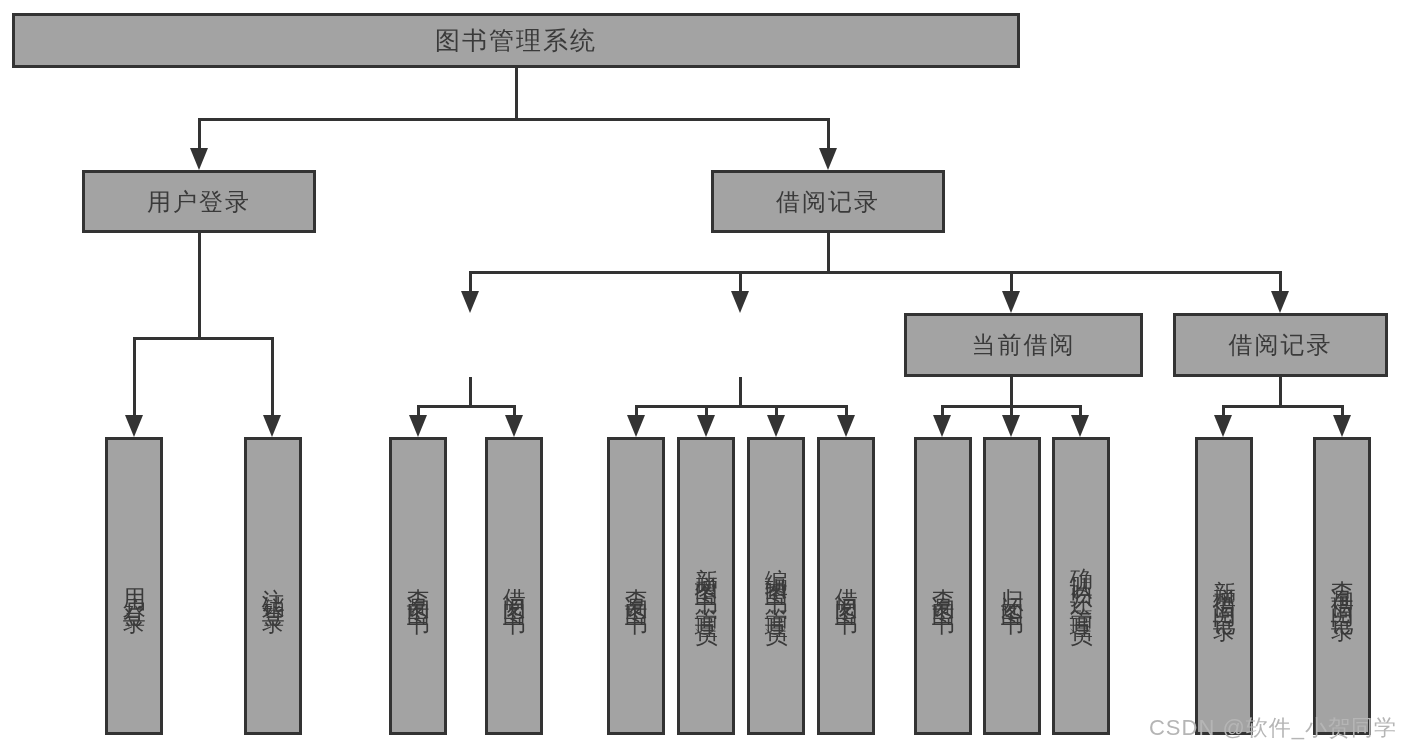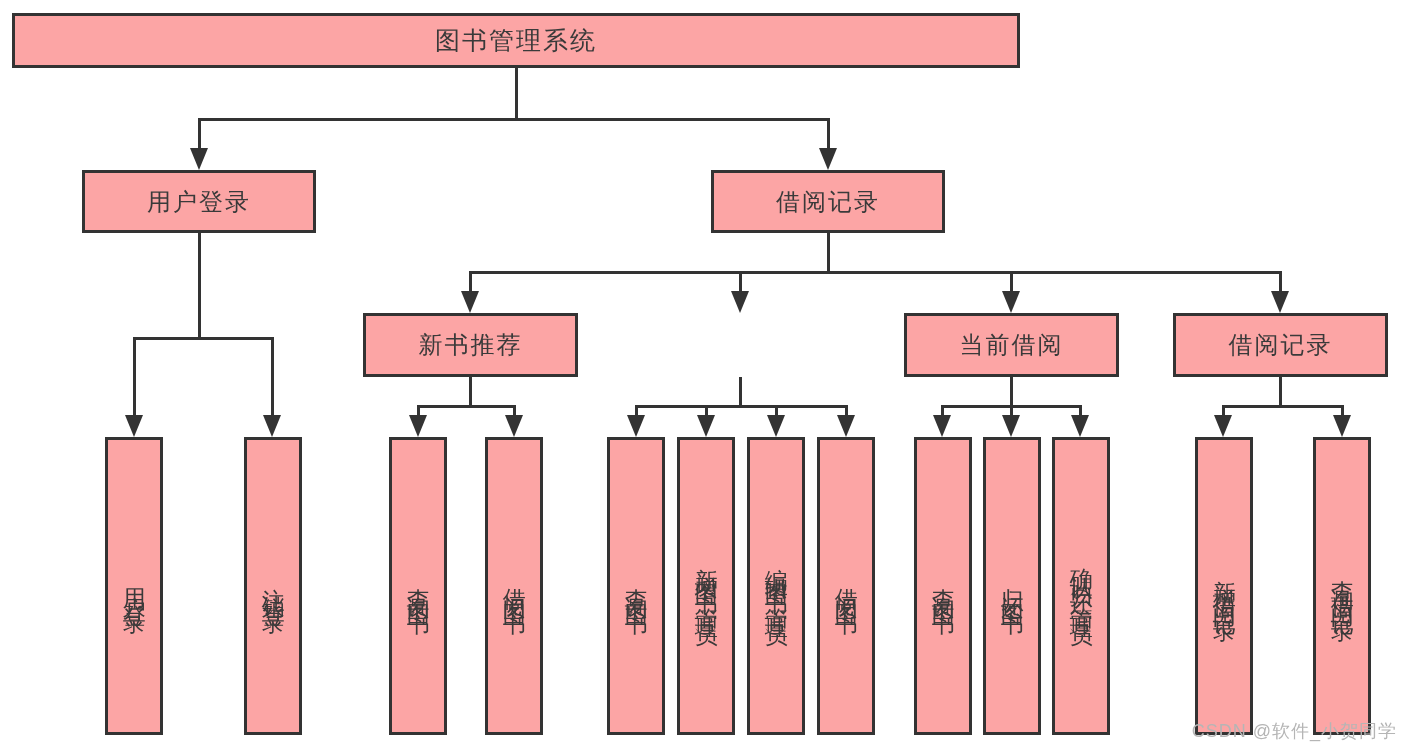--- a/index.html
+++ b/index.html
@@ -8,21 +8,21 @@
     width: 1405px;
     height: 747px;
     background: #ffffff;
     font-family: "Liberation Sans", "DejaVu Sans", sans-serif;
     overflow: hidden;
   }
   .box {
     position: absolute;
     box-sizing: border-box;
     border: 3px solid #333333;
-    background: #fca5a5;
+    background: #a3a3a3;
     display: flex;
     align-items: center;
     justify-content: center;
     color: #3a3a3a;
     font-size: 24px;
     letter-spacing: 2px;
     text-align: center;
   }
   .rootbox { font-size: 25px; }
   .vbox {
@@ -38,21 +38,21 @@
     position: absolute;
     width: 0; height: 0;
     border-left: 9px solid transparent;
     border-right: 9px solid transparent;
     border-top: 22px solid #333333;
   }
   .watermark {
     position: absolute;
     right: 8px;
     bottom: 4px;
-    font-size: 18px;
+    font-size: 22px;
     color: #b5b5b5;
     letter-spacing: 1px;
     z-index: 5;
     white-space: nowrap;
   }
 </style>
 </head>
 <body>
 
 <div id="canvas">
@@ -86,24 +86,21 @@
   <div class="hl" style="left:469px; top:271px; width:812px;"></div>
   <div class="vl" style="left:469px; top:271px; height:22px;"></div>
   <div class="ar" style="left:461px; top:291px;"></div>
   <div class="vl" style="left:739px; top:271px; height:22px;"></div>
   <div class="ar" style="left:731px; top:291px;"></div>
   <div class="vl" style="left:1010px; top:271px; height:22px;"></div>
   <div class="ar" style="left:1002px; top:291px;"></div>
   <div class="vl" style="left:1279px; top:271px; height:22px;"></div>
   <div class="ar" style="left:1271px; top:291px;"></div>
 
-  <div class="box" style="left:363px; top:313px; width:215px; height:64px;">
-    <span>新书推荐</span>
-  </div>
-  <div class="box" style="left:904px; top:313px; width:215px; height:64px;">
+  <div class="box" style="left:904px; top:313px; width:239px; height:64px;">
     <span>当前借阅</span>
   </div>
   <div class="box" style="left:1173px; top:313px; width:215px; height:64px;">
     <span>借阅记录</span>
   </div>
 
   <div class="vl" style="left:469px; top:377px; height:30px;"></div>
   <div class="hl" style="left:417px; top:405px; width:98px;"></div>
   <div class="vl" style="left:417px; top:405px; height:13px;"></div>
   <div class="ar" style="left:409px; top:415px;"></div>

